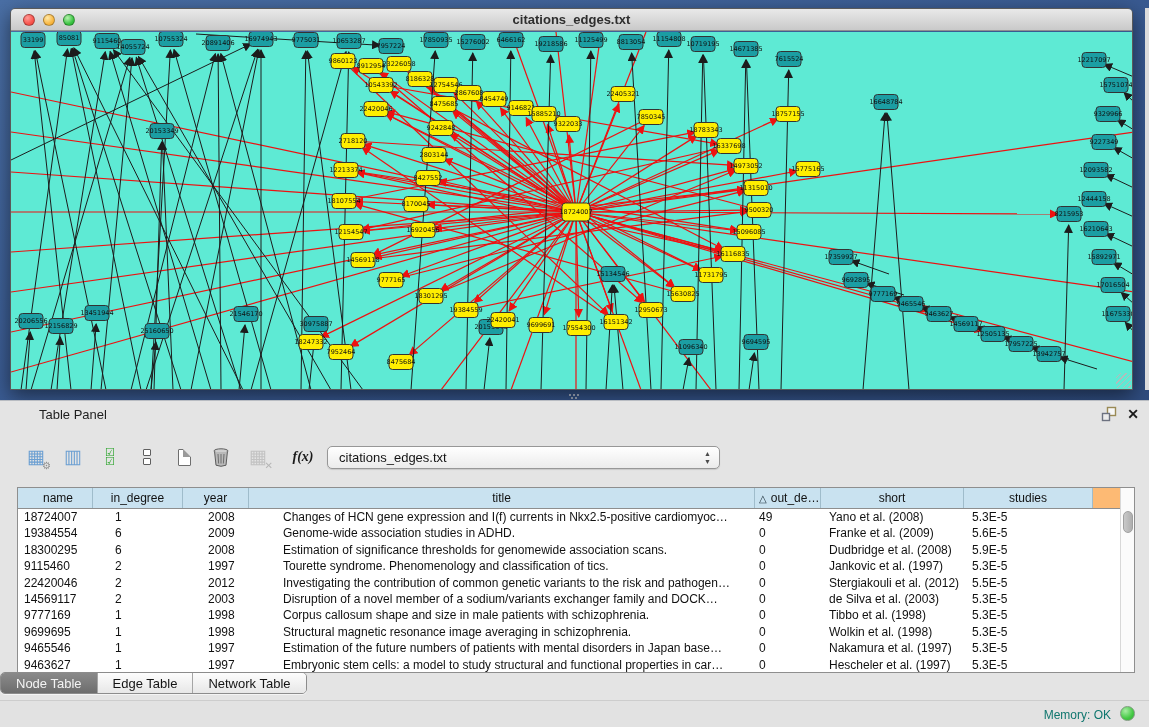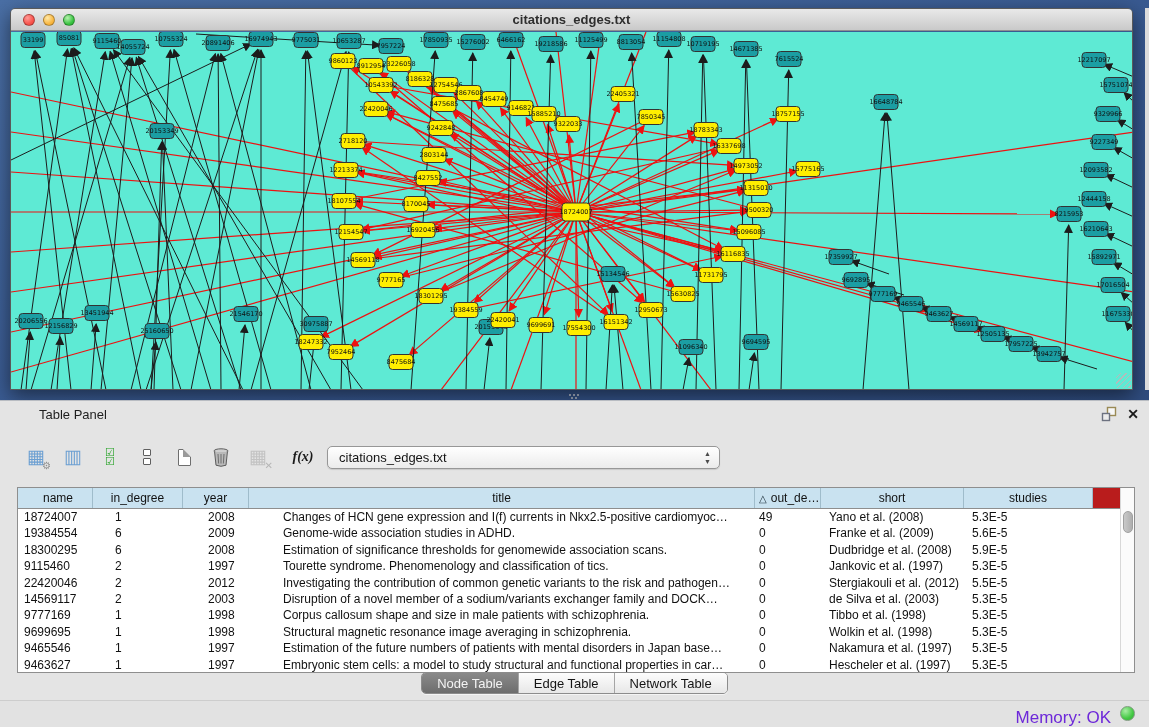--- a/index.html
+++ b/index.html
@@ -54,21 +54,21 @@
   .fx { font-family:"Liberation Serif", serif; font-style:italic; font-weight:bold; font-size:14px; color:#1a1a1a;margin-left:16px; }
   .dropdown { margin-left:7px; width:393px; height:23px; border:1px solid #979797; border-radius:5px;
     background:linear-gradient(#ffffff,#ebebeb); display:flex; align-items:center; position:relative;
     box-shadow:0 1px 1px rgba(0,0,0,.12); }
   .dropdown-value { padding-left:11px; font-size:13px; color:#141414; }
   .dd-arrows { position:absolute; right:8px; top:3px; display:flex; flex-direction:column; line-height:8px;
     font-size:7px; color:#4a4a4a; }
 
   
   .tp-table { position:absolute; left:17px; top:86px; width:1118px; height:186px;
-    background:#b91c1c; border:1px solid #8e8e8e; overflow:hidden; }
+    background:#fdba74; border:1px solid #8e8e8e; overflow:hidden; }
   .thead { display:flex; height:21px; border-bottom:1px solid #8e8e8e; }
   .th { background:#c9e2f0; border-right:1px solid #9fbccb; font-size:12px; color:#111;
     display:flex; align-items:center; justify-content:center; white-space:nowrap; overflow:hidden; }
   .th.sorted { justify-content:flex-start; padding-left:4px; gap:4px; }
   .sort-tri { font-size:10px; color:#22333f; }
   .tr { display:flex; height:16.4px; background:#fff; }
   .td { font-size:12px; color:#111; white-space:nowrap; overflow:hidden; text-overflow:ellipsis; line-height:16.4px; }
   .c0 { width:75px;  padding-left:6px; }
   .c1 { width:90px;  }
   .c2 { width:66px;  }
@@ -77,32 +77,32 @@
   .c5 { width:143px; }
   .c6 { width:129px; }
   .td.c1 { padding-left:22px; } .td.c2 { padding-left:25px; } .td.c3 { padding-left:34px; }
   .td.c4 { padding-left:4px; }  .td.c5 { padding-left:8px; }  .td.c6 { padding-left:8px; }
   .vscroll { position:absolute; top:0; right:0; bottom:0; width:14px; background:#fbfbfb;
     border-left:1px solid #d8d8d8; }
   .vthumb { position:absolute; top:23px; left:1.5px; width:10px; height:22px; border-radius:5px;
     background:linear-gradient(90deg,#c9c9c9,#aeaeae); border:1px solid #a0a0a0; }
 
   
-  .tabs-row { position:absolute; left:0; top:271px; width:100%; display:flex; justify-content:center; }
+  .tabs-row { position:absolute; left:0; top:271px; width:100%; display:flex; justify-content:flex-start; }
   .seg { display:flex; border:1px solid #8c8c8c; border-radius:5px; overflow:hidden; height:22px;
     box-shadow:0 1px 0 rgba(255,255,255,.6); }
   .seg-btn { padding:0 15px; font-size:13px; line-height:21px; background:linear-gradient(#fdfdfd,#e7e7e7);
     color:#141414; border-left:1px solid #a5a5a5; }
   .seg-btn:first-child { border-left:none; }
   .seg-btn.active { background:linear-gradient(#8a8a8a,#6d6d6d); color:#f4f4f4; }
 
   
   .status-bar { position:absolute; left:0; bottom:0; width:100%; height:27px; background:#e2e2e2;
     border-top:1px solid #cdcdcd; }
-  .mem { position:absolute; right:38px; top:7px; font-size:17px; color:#6d28d9; }
+  .mem { position:absolute; right:38px; top:7px; font-size:12px; color:#0f766e; }
   .mem-dot { position:absolute; right:14px; top:5px; width:15px; height:15px; border-radius:50%;
     border:1px solid #7d9a7d; background:radial-gradient(circle at 35% 30%, #a8eda4, #44c944 60%, #2fae32); }
 </style>
 </head>
 <body>
 
 <div class="net-window">
   <div class="titlebar">
     <div class="traffic">
       <span class="tl red"></span>

